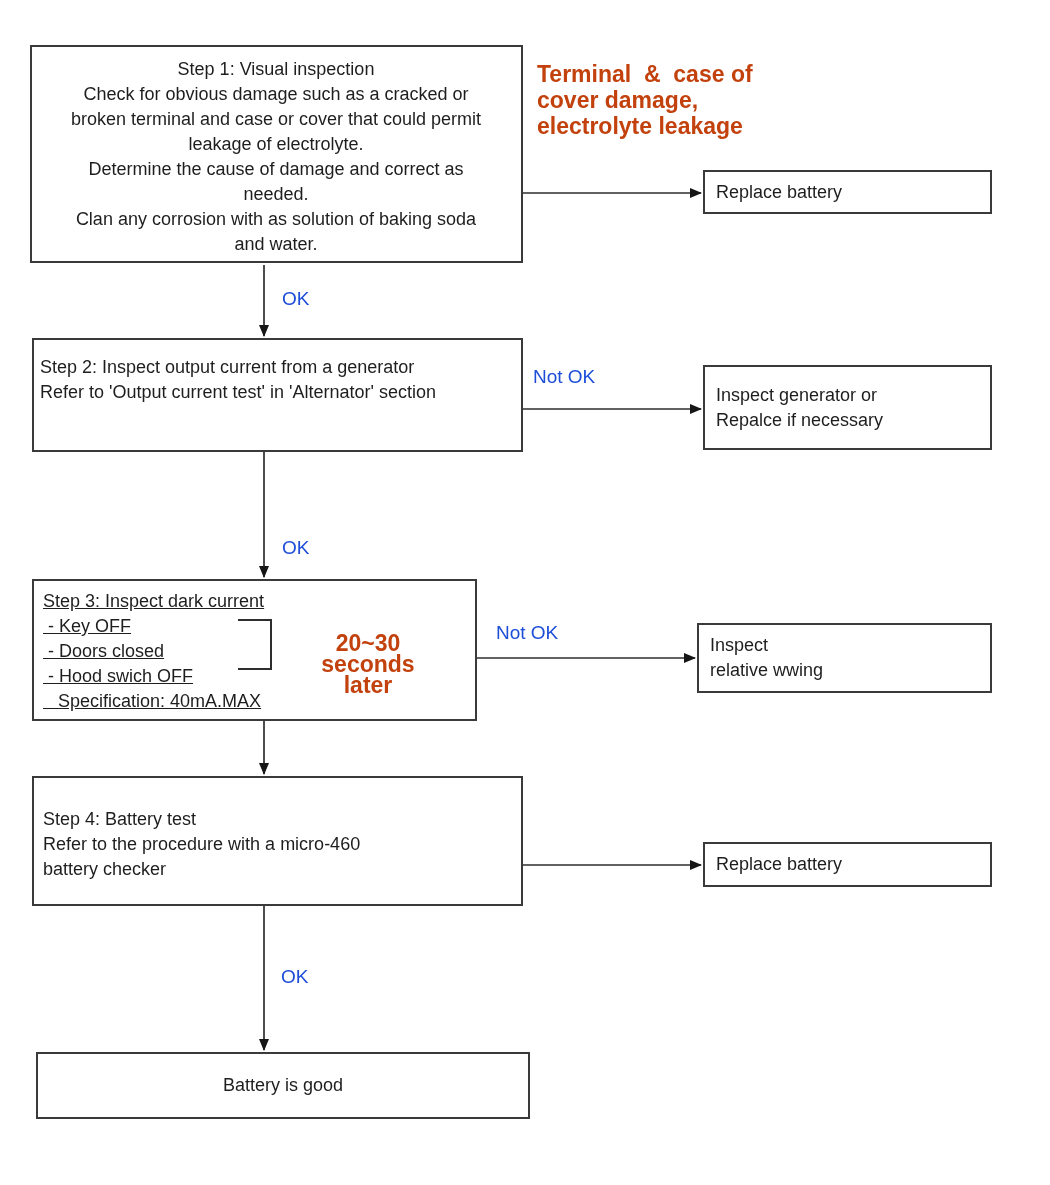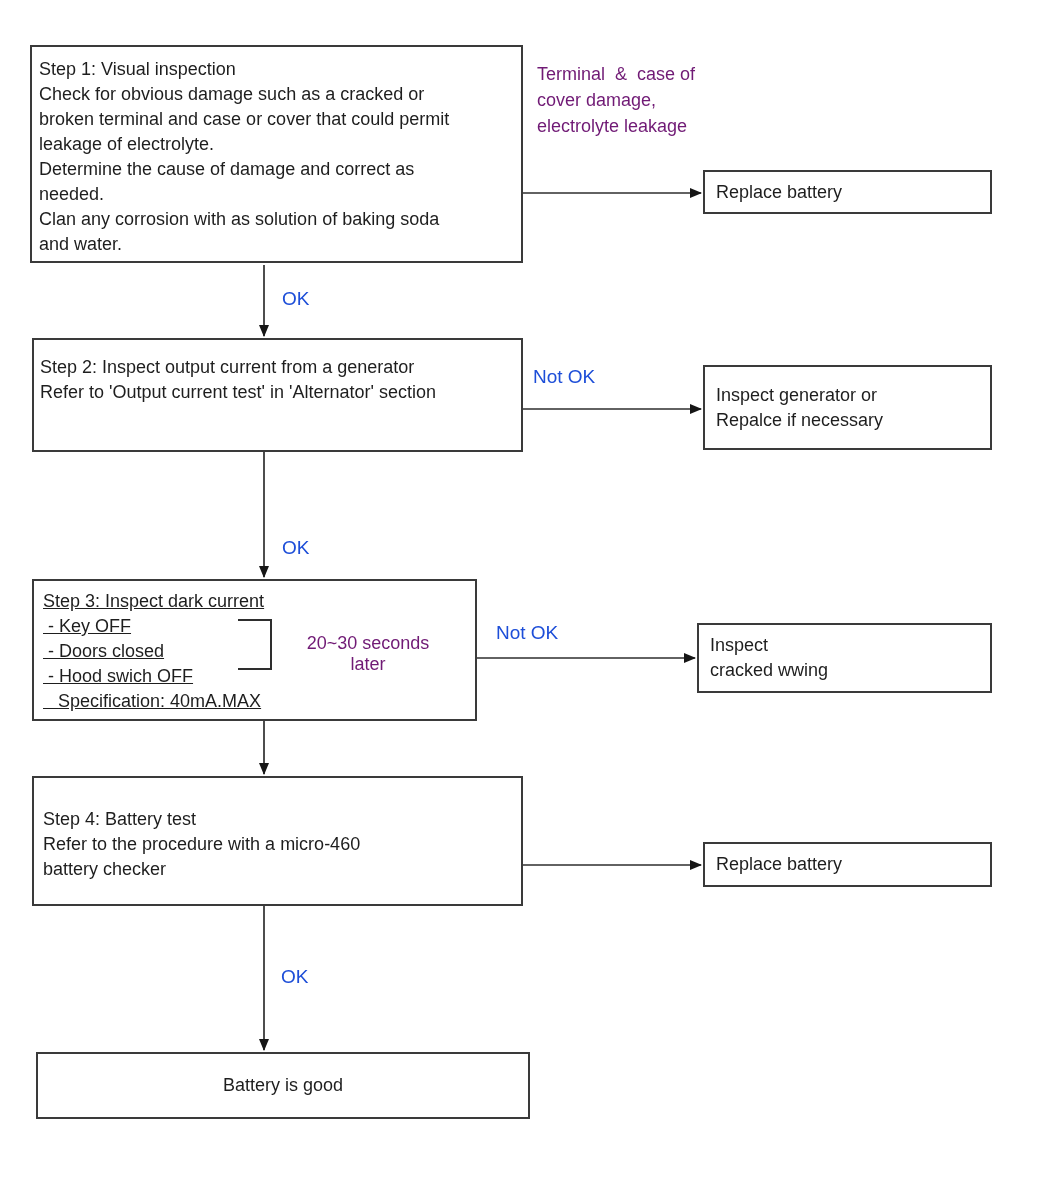--- a/index.html
+++ b/index.html
@@ -18,21 +18,21 @@
   .box {
     position: absolute;
     border: 2px solid #3a3a3a;
     background: #ffffff;
     white-space: pre-wrap;
     font-size: 18px;
     line-height: 25px;
     color: #1e1e1e;
     z-index: 2;
   }
-  .step1 { left: 30px;  top: 45px;   width: 493px; height: 218px; padding: 10px 8px 0 7px; }
+  .step1 { left: 30px;  top: 45px;   width: 493px; height: 218px; padding: 10px 8px 0 7px; text-align: center; }
   .step2 { left: 32px;  top: 338px;  width: 491px; height: 114px; padding: 15px 8px 0 6px; }
   .step3 { left: 32px;  top: 579px;  width: 445px; height: 142px; padding: 8px 8px 0 9px; text-decoration: underline; }
   .step4 { left: 32px;  top: 776px;  width: 491px; height: 130px; padding: 29px 8px 0 9px; }
   .outcome { display: flex; align-items: center; padding-left: 11px; }
   .replace1  { left: 703px; top: 170px; width: 289px; height: 44px; }
   .generator { left: 703px; top: 365px; width: 289px; height: 85px; }
   .wiring    { left: 697px; top: 623px; width: 295px; height: 70px; }
   .replace2  { left: 703px; top: 842px; width: 289px; height: 45px; }
   .final {
     left: 36px; top: 1052px; width: 494px; height: 67px;
@@ -47,23 +47,24 @@
     white-space: pre;
   }
   .ok1    { left: 282px; top: 288px; }
   .ok2    { left: 282px; top: 537px; }
   .ok3    { left: 281px; top: 966px; }
   .notok1 { left: 533px; top: 366px; }
   .notok2 { left: 496px; top: 622px; }
   .note {
     position: absolute;
     white-space: pre-wrap;
-    font-size: 18px;
-    color: #701a75;
+    font-size: 23px;
+    color: #c2410c;
     z-index: 2;
+    font-weight: bold;
   }
   .damage-note { left: 537px; top: 61px;  line-height: 26px; }
   .delay-note  { left: 288px; top: 633px; width: 160px; text-align: center; line-height: 21px; z-index: 4; }
   svg.connectors {
     position: absolute;
     left: 0; top: 0;
     z-index: 3;
     pointer-events: none;
   }
 </style>
@@ -104,21 +105,21 @@
  - Doors closed
  - Hood swich OFF
    Specification: 40mA.MAX</div>
 
   <div class="note delay-note">20~30 seconds
 later</div>
 
   <div class="edge-label notok2">Not OK</div>
 
   <div class="box outcome wiring">Inspect
-cracked wwing</div>
+relative wwing</div>
 
   <div class="box step4">Step 4: Battery test
 Refer to the procedure with a micro-460
 battery checker</div>
 
   <div class="box outcome replace2">Replace battery</div>
 
   <div class="edge-label ok3">OK</div>
 
   <div class="box final">Battery is good</div>

